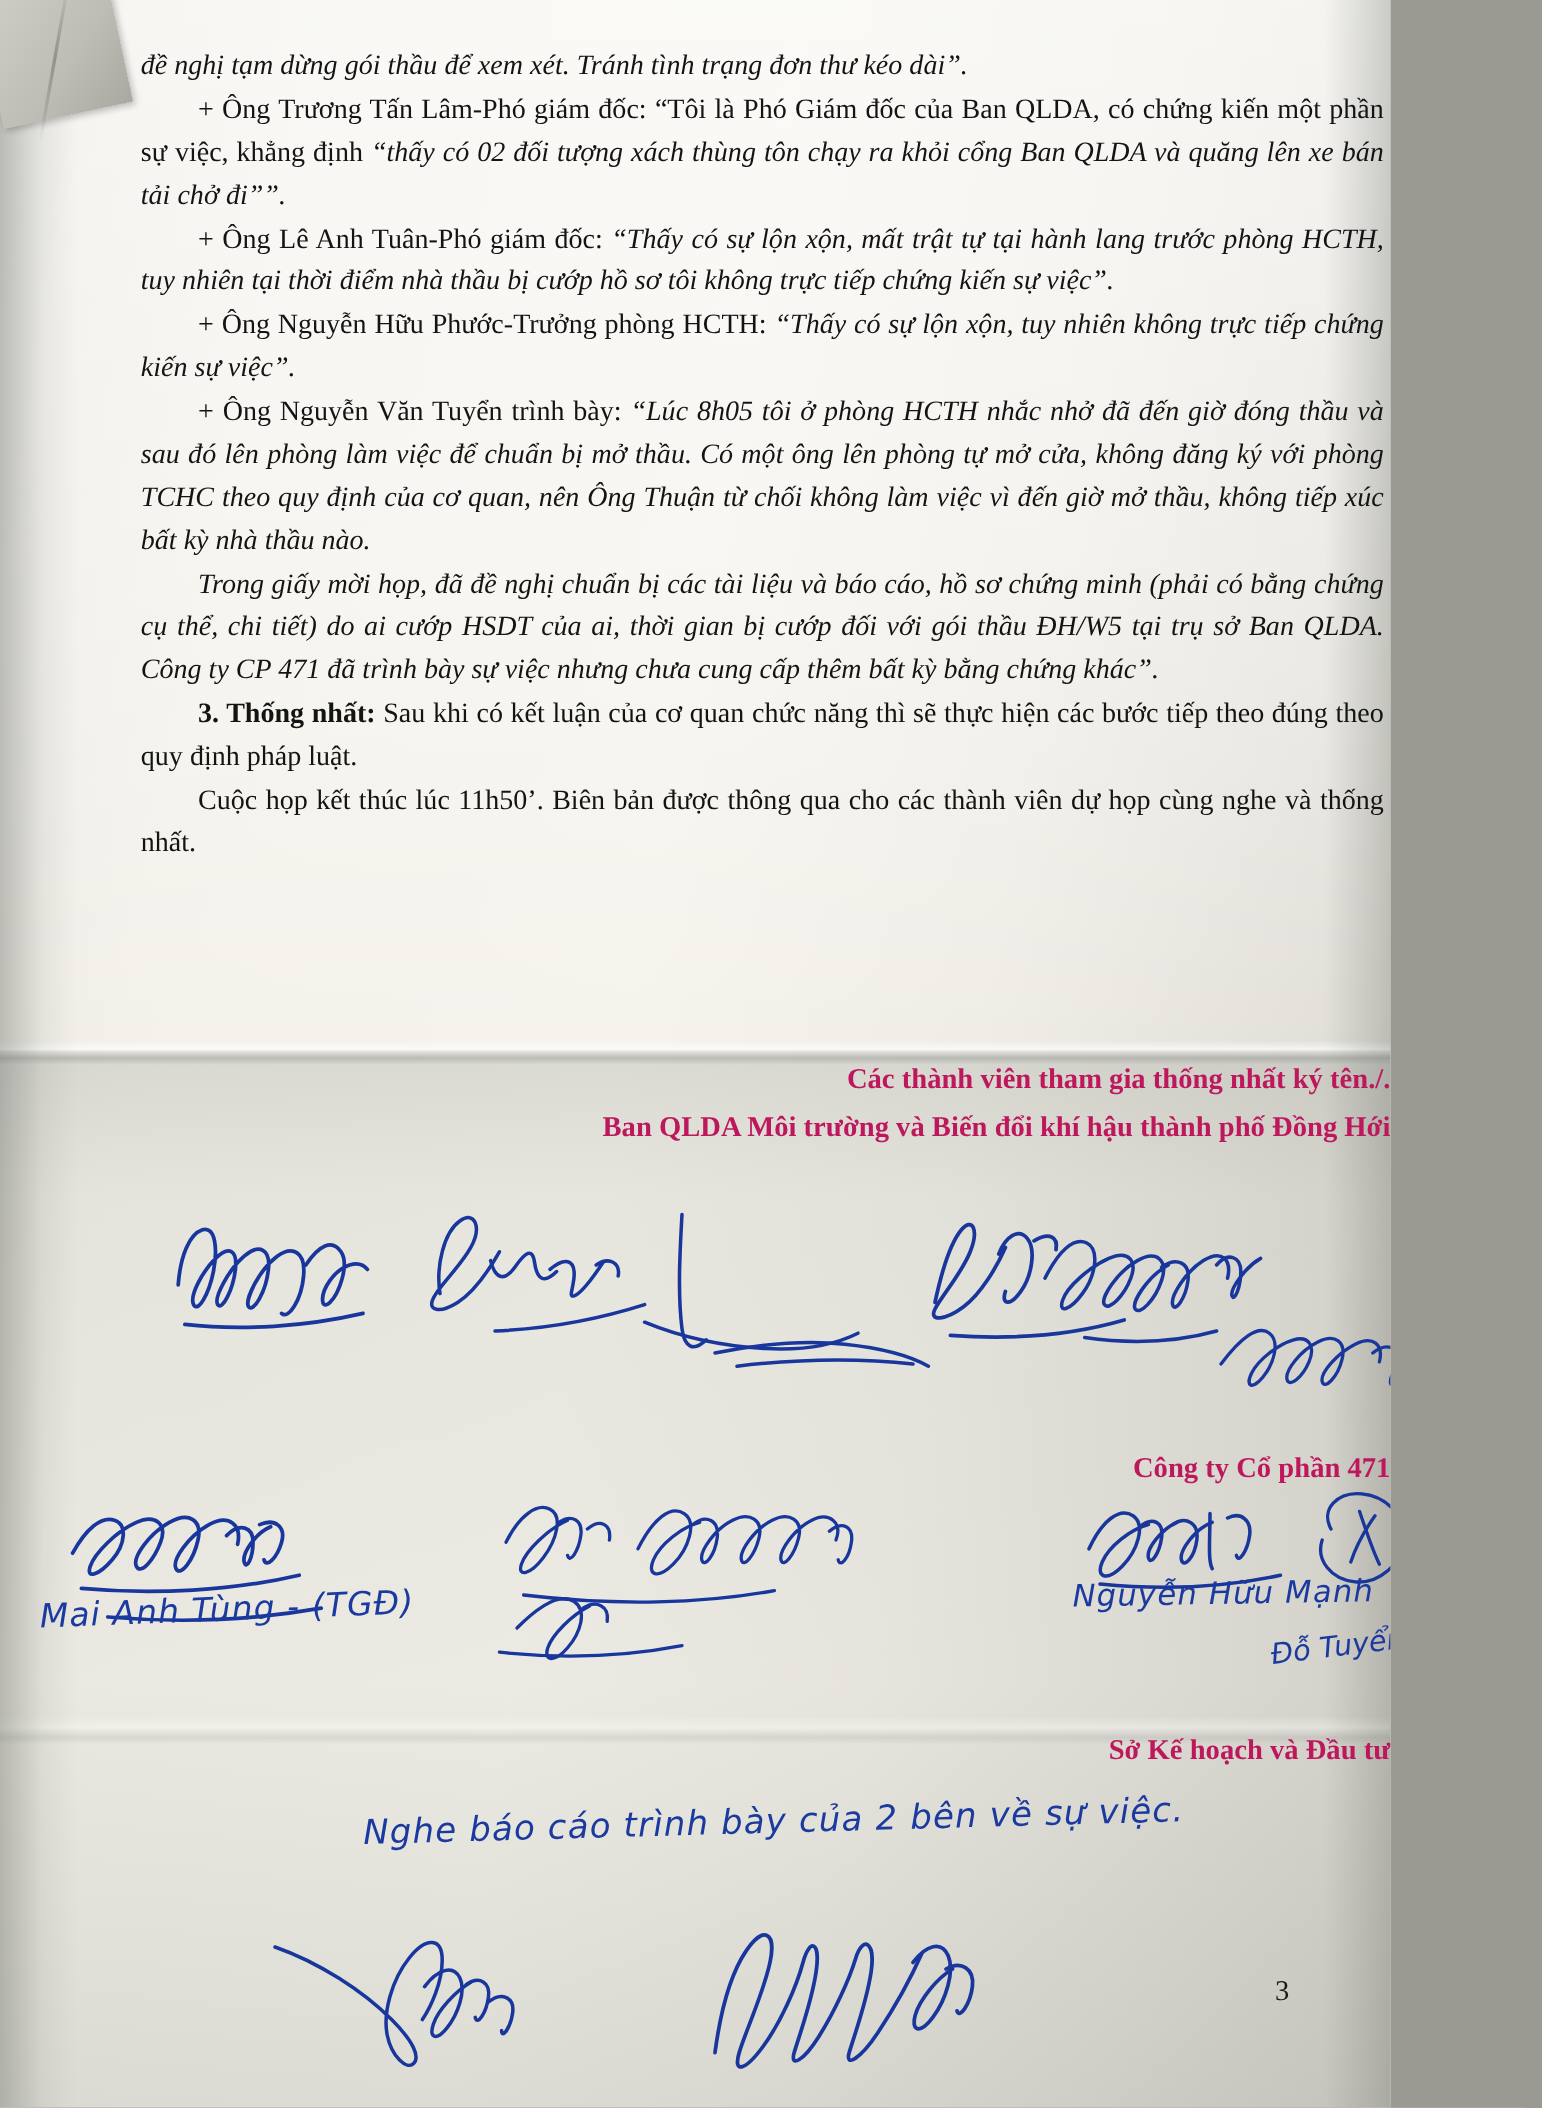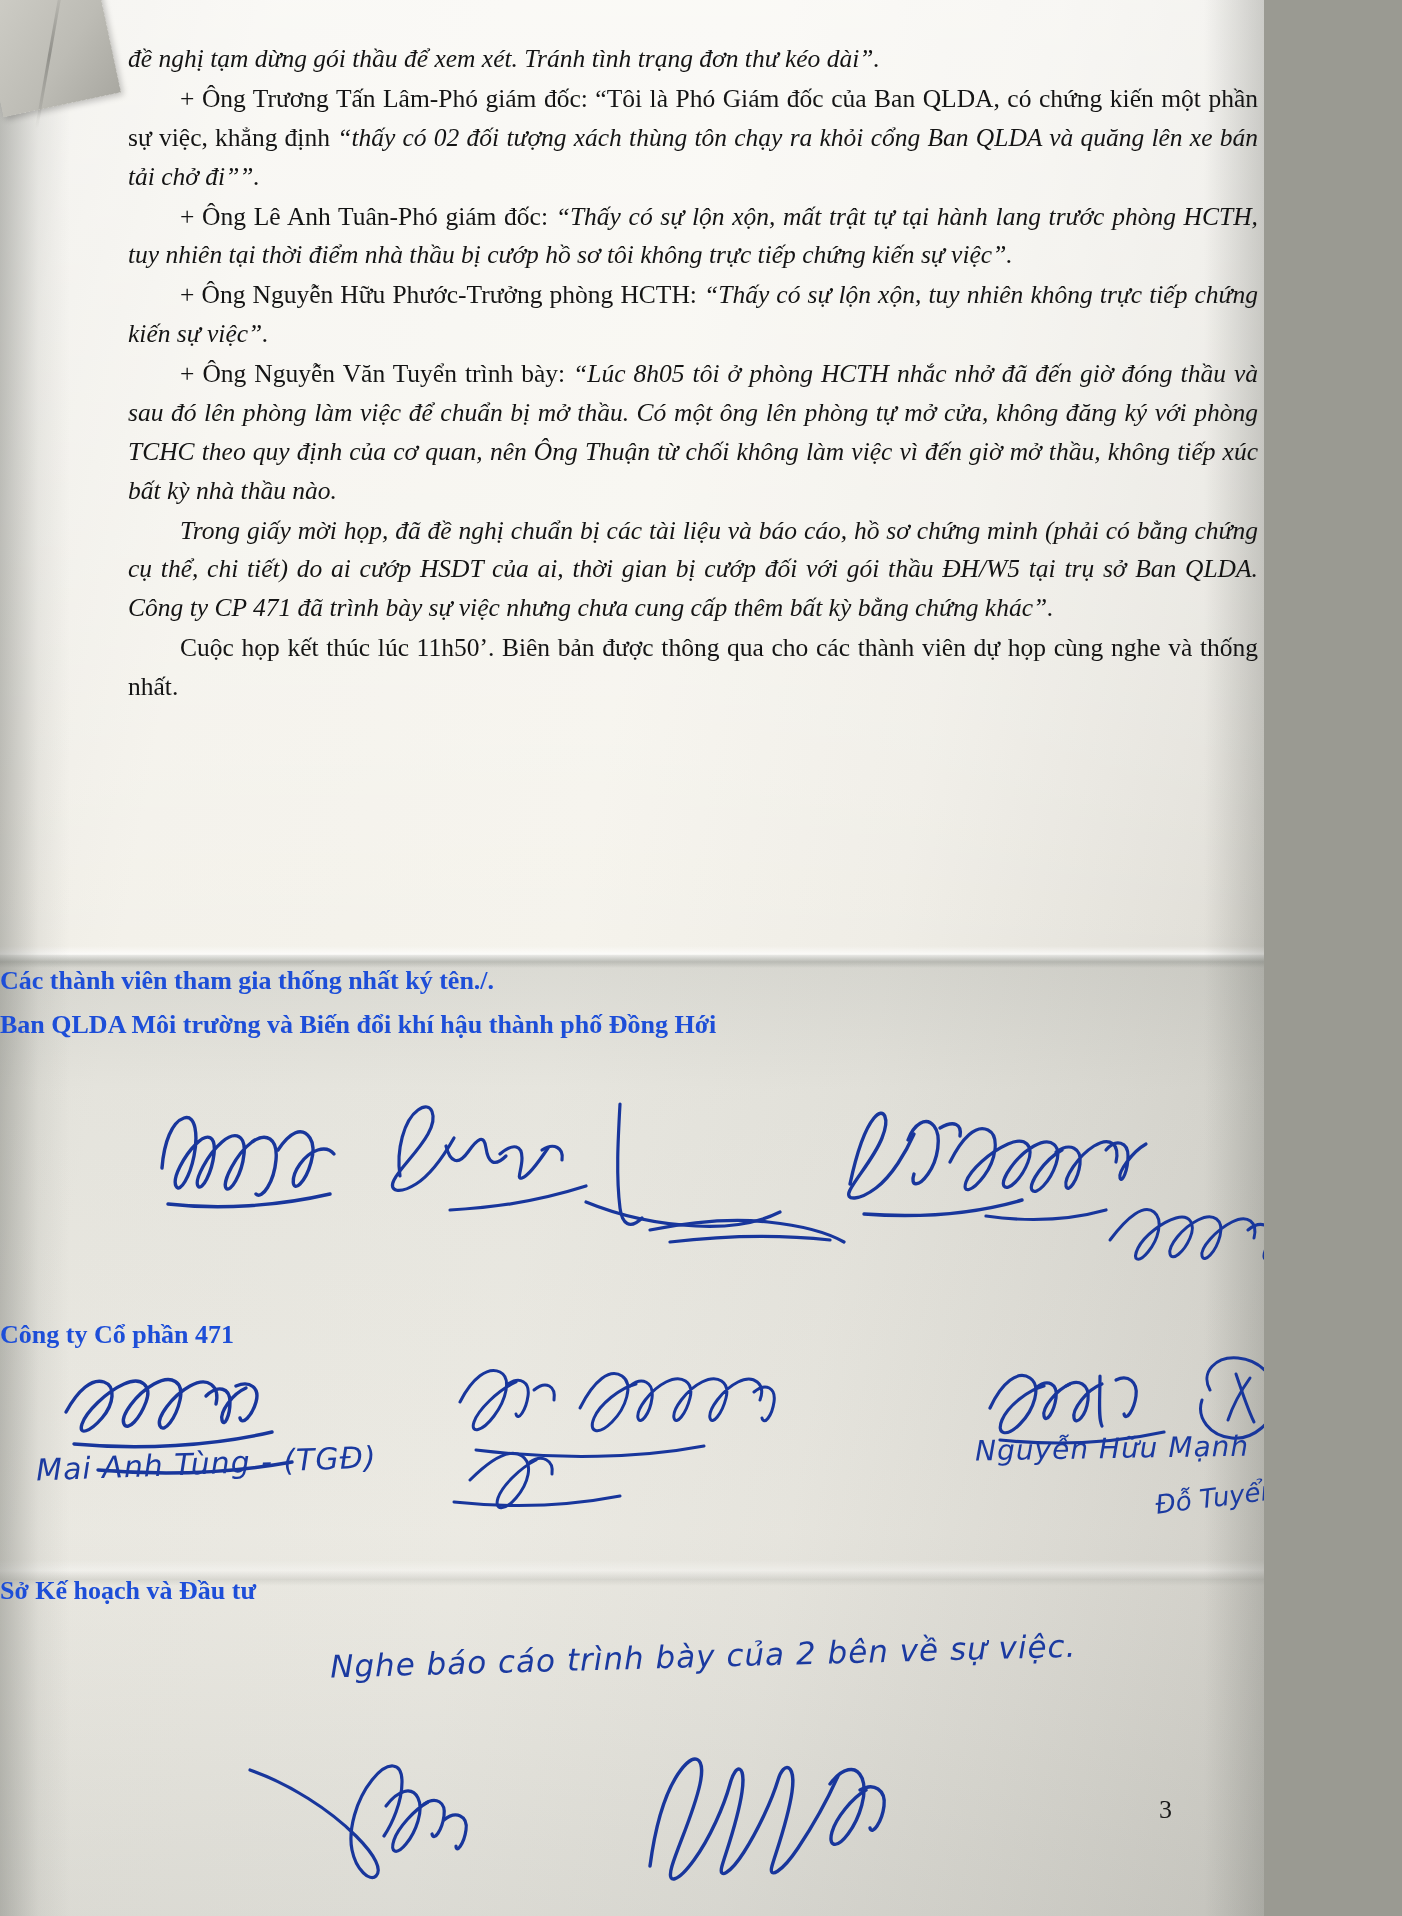--- a/index.html
+++ b/index.html
@@ -91,24 +91,24 @@
     text-align: justify;
   }
   .doc-body p { margin: 0 0 1px 0; }
   .ind { text-indent: 52px; }
   .ital { font-style: italic; }
   .bold { font-weight: bold; }
 
   
   .sign-section { position: absolute; left: 0; right: 0; }
   .sign-title {
-    text-align: left;
+    text-align: right;
     font-weight: bold;
     font-size: 26px;
-    color: #1d4ed8;
+    color: #be185d;
   }
   .page-number {
     position: absolute;
     right: 92px;
     top: 1795px;
     font-size: 26px;
     color: #1a1a1a;
   }
   svg.ink { position: absolute; overflow: visible; }
   .ink path, .ink line, .ink polyline {
@@ -169,20 +169,23 @@
       <p class="ind">
         <span>+ Ông Nguyễn Hữu Phước-Trưởng phòng HCTH: </span><span class="ital">“Thấy có sự lộn xộn, tuy nhiên không trực tiếp chứng kiến sự việc”.</span>
       </p>
 
       <p class="ind">
         <span>+ Ông Nguyễn Văn Tuyển trình bày: </span><span class="ital">“Lúc 8h05 tôi ở phòng HCTH nhắc nhở đã đến giờ đóng thầu và sau đó lên phòng làm việc để chuẩn bị mở thầu. Có một ông lên phòng tự mở cửa, không đăng ký với phòng TCHC theo quy định của cơ quan, nên Ông Thuận từ chối không làm việc vì đến giờ mở thầu, không tiếp xúc bất kỳ nhà thầu nào.</span>
       </p>
 
       <p class="ind ital">Trong giấy mời họp, đã đề nghị chuẩn bị các tài liệu và báo cáo, hồ sơ chứng minh (phải có bằng chứng cụ thể, chi tiết) do ai cướp HSDT của ai, thời gian bị cướp đối với gói thầu ĐH/W5 tại trụ sở Ban QLDA. Công ty CP 471 đã trình bày sự việc nhưng chưa cung cấp thêm bất kỳ bằng chứng khác”.</p>
 
+      <p class="ind">
+        <span class="bold">3. Thống nhất:</span><span> Sau khi có kết luận của cơ quan chức năng thì sẽ thực hiện các bước tiếp theo đúng theo quy định pháp luật.</span>
+      </p>
 
       <p class="ind">Cuộc họp kết thúc lúc 11h50’. Biên bản được thông qua cho các thành viên dự họp cùng nghe và thống nhất.</p>
     </div>
 
     <div class="sign-section" style="top:966px;">
       <div class="sign-title">Các thành viên tham gia thống nhất ký tên./.</div>
     </div>
 
     <div class="sign-section" style="top:1010px;">
       <div class="sign-title">Ban QLDA Môi trường và Biến đổi khí hậu thành phố Đồng Hới</div>

